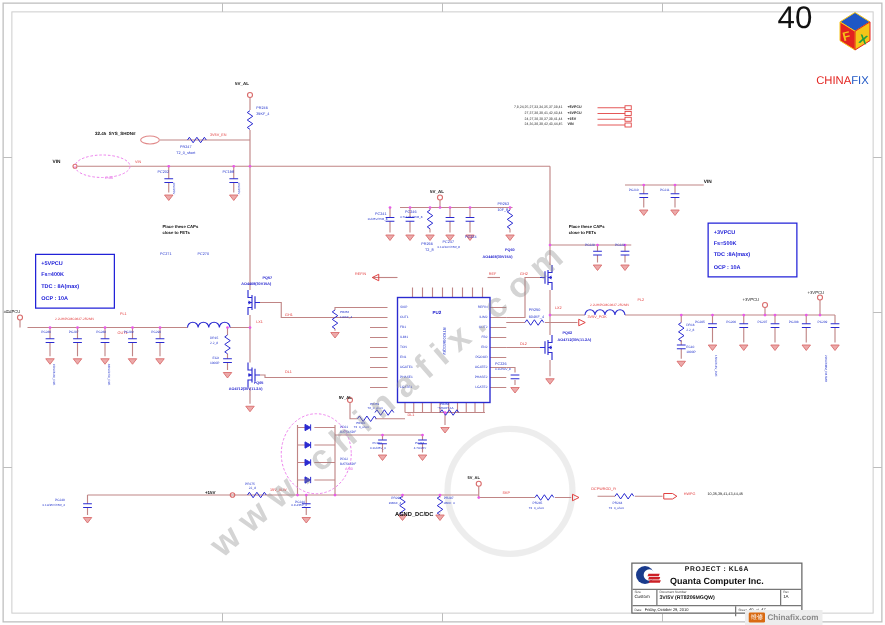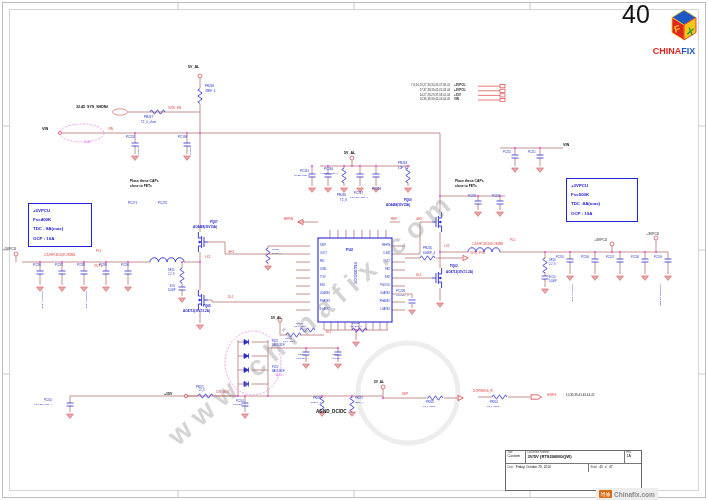--- a/index.html
+++ b/index.html
@@ -13,21 +13,21 @@
   .lbb{color:#1a1acc;font-weight:bold}
   .lr{color:#e23a3a}
   .lm{color:#e060e0}
   .lbr{color:#2233cc;transform:rotate(90deg);transform-origin:0 0;}
   .pin{position:absolute;font-size:2.6px;color:#2233cc;line-height:1;}
   .pin.r{width:34px;text-align:right;}
   .specbox{position:absolute;border:1.4px solid #2222d8;color:#2020d8;
            font-size:4.4px;font-weight:600;line-height:9.2px;padding:2px 0 0 4px;box-sizing:border-box;}
   #page-number{position:absolute;left:622px;top:0px;font-size:25px;color:#111;}
   #chinafix{position:absolute;left:645px;top:9px;width:58px;text-align:center;}
-  #chinafix .word{font-size:9px;font-weight:bold;letter-spacing:0px;line-height:1;margin-top:1px;}
+  #chinafix .word{font-size:9px;font-weight:normal;letter-spacing:0px;line-height:1;margin-top:13px;}
   #chinafix .c1{color:#e3231f}
   #chinafix .c2{color:#1f57c5}
   #watermark{position:absolute;left:172px;top:424px;transform:rotate(-41deg);transform-origin:0 50%;
              font-size:28px;font-weight:bold;letter-spacing:8px;color:#8f8f8f;opacity:.38;white-space:nowrap;}
   #netrefs{position:absolute;left:372px;top:83px;}
   .nrow{display:flex;height:4.7px;align-items:center;}
   .nums{display:inline-block;width:78px;text-align:right;font-size:2.8px;color:#333;}
   .nnet{display:inline-block;margin-left:4px;font-size:2.9px;color:#222;font-weight:600;}
   
   #tblock{position:absolute;left:505px;top:450px;width:137px;height:41px;border:1px solid #666;
@@ -526,20 +526,35 @@
       <polygon points="30,8.5 18,16 18,31 30,23.5" fill="#f5c518" stroke="#e3231f" stroke-width="0.8"></polygon>
       <text x="9" y="24" font-size="10" font-weight="bold" fill="#f5c518" transform="rotate(-14 9 24)" font-family="Liberation Sans, sans-serif">F</text>
       <text x="20.5" y="25" font-size="10" font-weight="bold" fill="#1e9e3e" transform="rotate(14 20.5 25)" font-family="Liberation Sans, sans-serif">X</text>
     </svg>
     <div class="word"><span class="c1">CHINA</span><span class="c2">FIX</span></div>
   </div>
 
   <div id="watermark">www.chinafix.com</div>
 
   <div id="tblock">
+    <div id="tb-top">
+      <svg width="24" height="19" viewBox="0 0 24 19" style="margin-left:2px;">
+        <circle cx="8" cy="9" r="7.2" fill="#1a3b8c"></circle>
+        <circle cx="11.5" cy="9" r="4.6" fill="#ffffff"></circle>
+        <g fill="#cc2026" transform="skewX(-22)">
+          <rect x="14" y="8" width="9" height="1.9"></rect>
+          <rect x="15.5" y="10.6" width="9" height="1.9"></rect>
+          <rect x="17" y="13.2" width="9" height="1.9"></rect>
+        </g>
+      </svg>
+      <div class="tb-text">
+        <div class="tb-project">PROJECT  :  KL6A</div>
+        <div class="tb-company">Quanta Computer Inc.</div>
+      </div>
+    </div>
     <div id="tb-mid">
       <div class="cell" style="width:20px;">
         <div class="cl">Size</div>
         <div class="cv">Custom</div>
       </div>
       <div class="cell" style="flex:1;">
         <div class="cl">Document Number</div>
         <div class="cv b">3V/5V (RT8206MGQW)</div>
       </div>
       <div class="cell" style="width:16px;">

